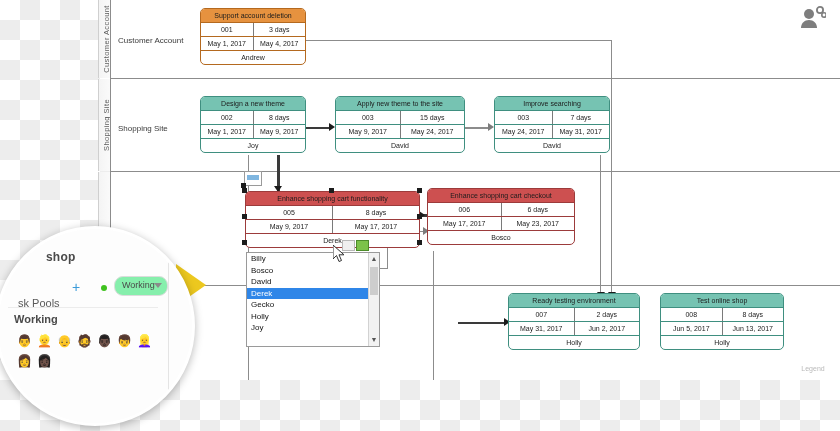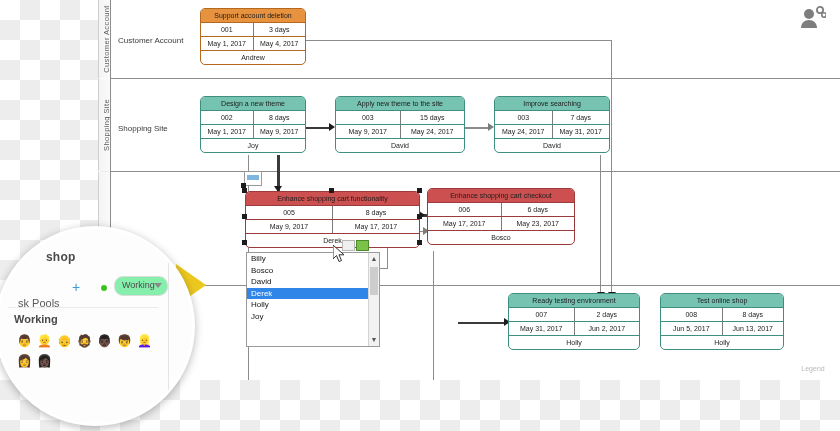--- a/index.html
+++ b/index.html
@@ -342,20 +342,21 @@
   </svg>
 </div>
 
 <div id="legend">Legend</div>
 
 <div id="dropdown">
   <div class="item">Billy</div>
   <div class="item">Bosco</div>
   <div class="item">David</div>
   <div class="item sel">Derek</div>
+  <div class="item">Gecko</div>
   <div class="item">Holly</div>
   <div class="item">Joy</div>
   <div id="dd-scroll">
     <div class="ar" style="top:0;">▲</div>
     <div class="thumb"></div>
     <div class="ar" style="bottom:0;">▼</div>
   </div>
 </div>
 
 <div class="cursor" style="left:333px;top:245px;">

